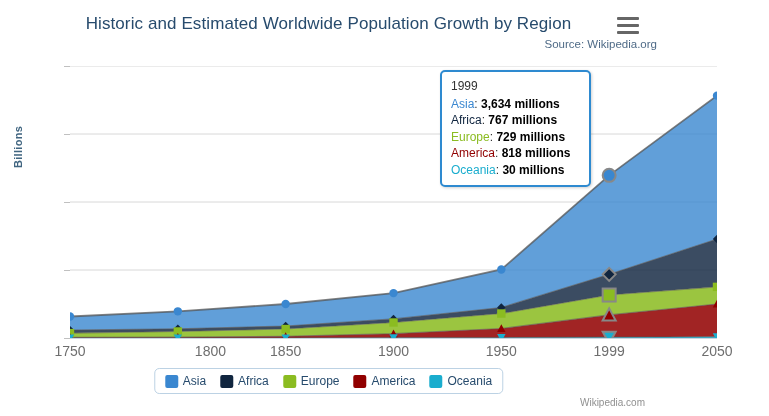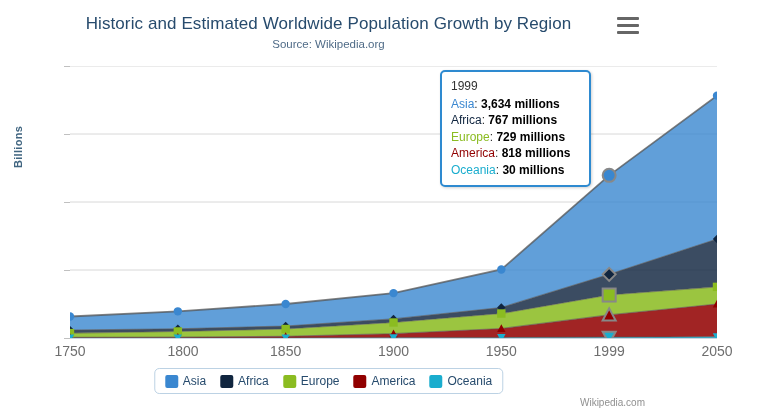--- a/index.html
+++ b/index.html
@@ -9,21 +9,21 @@
     -webkit-font-smoothing:antialiased;
   }
   #chart{position:relative;width:657px;height:416px;}
 
   
   .title{
     position:absolute;left:0;right:0;top:14px;text-align:center;
     font-size:17px;color:#274b6d;letter-spacing:.1px;
   }
   .subtitle{
-    position:absolute;left:0;right:0;top:38px;text-align:center;
+    position:absolute;left:0;right:0;top:38px;text-align:right;
     font-size:11.5px;color:#4f6b87;
   }
 
   
   .menu-btn{
     position:absolute;right:18px;top:17px;width:22px;height:18px;
     cursor:pointer;
   }
   .menu-btn i{
     display:block;height:3px;background:#666;margin-bottom:4px;border-radius:1px;
@@ -160,21 +160,21 @@
         <polygon points="323.5,276.03679999999997 327.7,268.2668 319.3,268.2668" fill="#1aadce"></polygon>
         <polygon points="431.3333333333333,275.8464 435.5333333333333,268.07640000000004 427.1333333333333,268.07640000000004" fill="#1aadce"></polygon>
         <polygon points="539.1666666666666,277.684 545.6666666666666,265.65900000000005 532.6666666666666,265.65900000000005" fill="#1aadce" stroke="#888" stroke-width="2"></polygon>
         <polygon points="647,274.9488 651.2,267.1788 642.8,267.1788" fill="#1aadce"></polygon>
       </svg>
   </div>
 
   <div class="xaxis-line"></div>
   <div id="xticks">
       <div class="xtick" style="left: 70px;">1750</div>
-      <div class="xtick" style="left: 183px;">1800</div>
+      <div class="xtick" style="left: 196px; text-align: right;">1800</div>
       <div class="xtick" style="left: 285.667px;">1850</div>
       <div class="xtick" style="left: 393.5px;">1900</div>
       <div class="xtick" style="left: 501.333px;">1950</div>
       <div class="xtick" style="left: 609.167px;">1999</div>
       <div class="xtick" style="left: 717px;">2050</div>
     </div>
 
   <div class="legend" id="legend">
       <div class="legend-item">
         <span class="legend-swatch" style="background: rgb(58, 135, 208);"></span>

